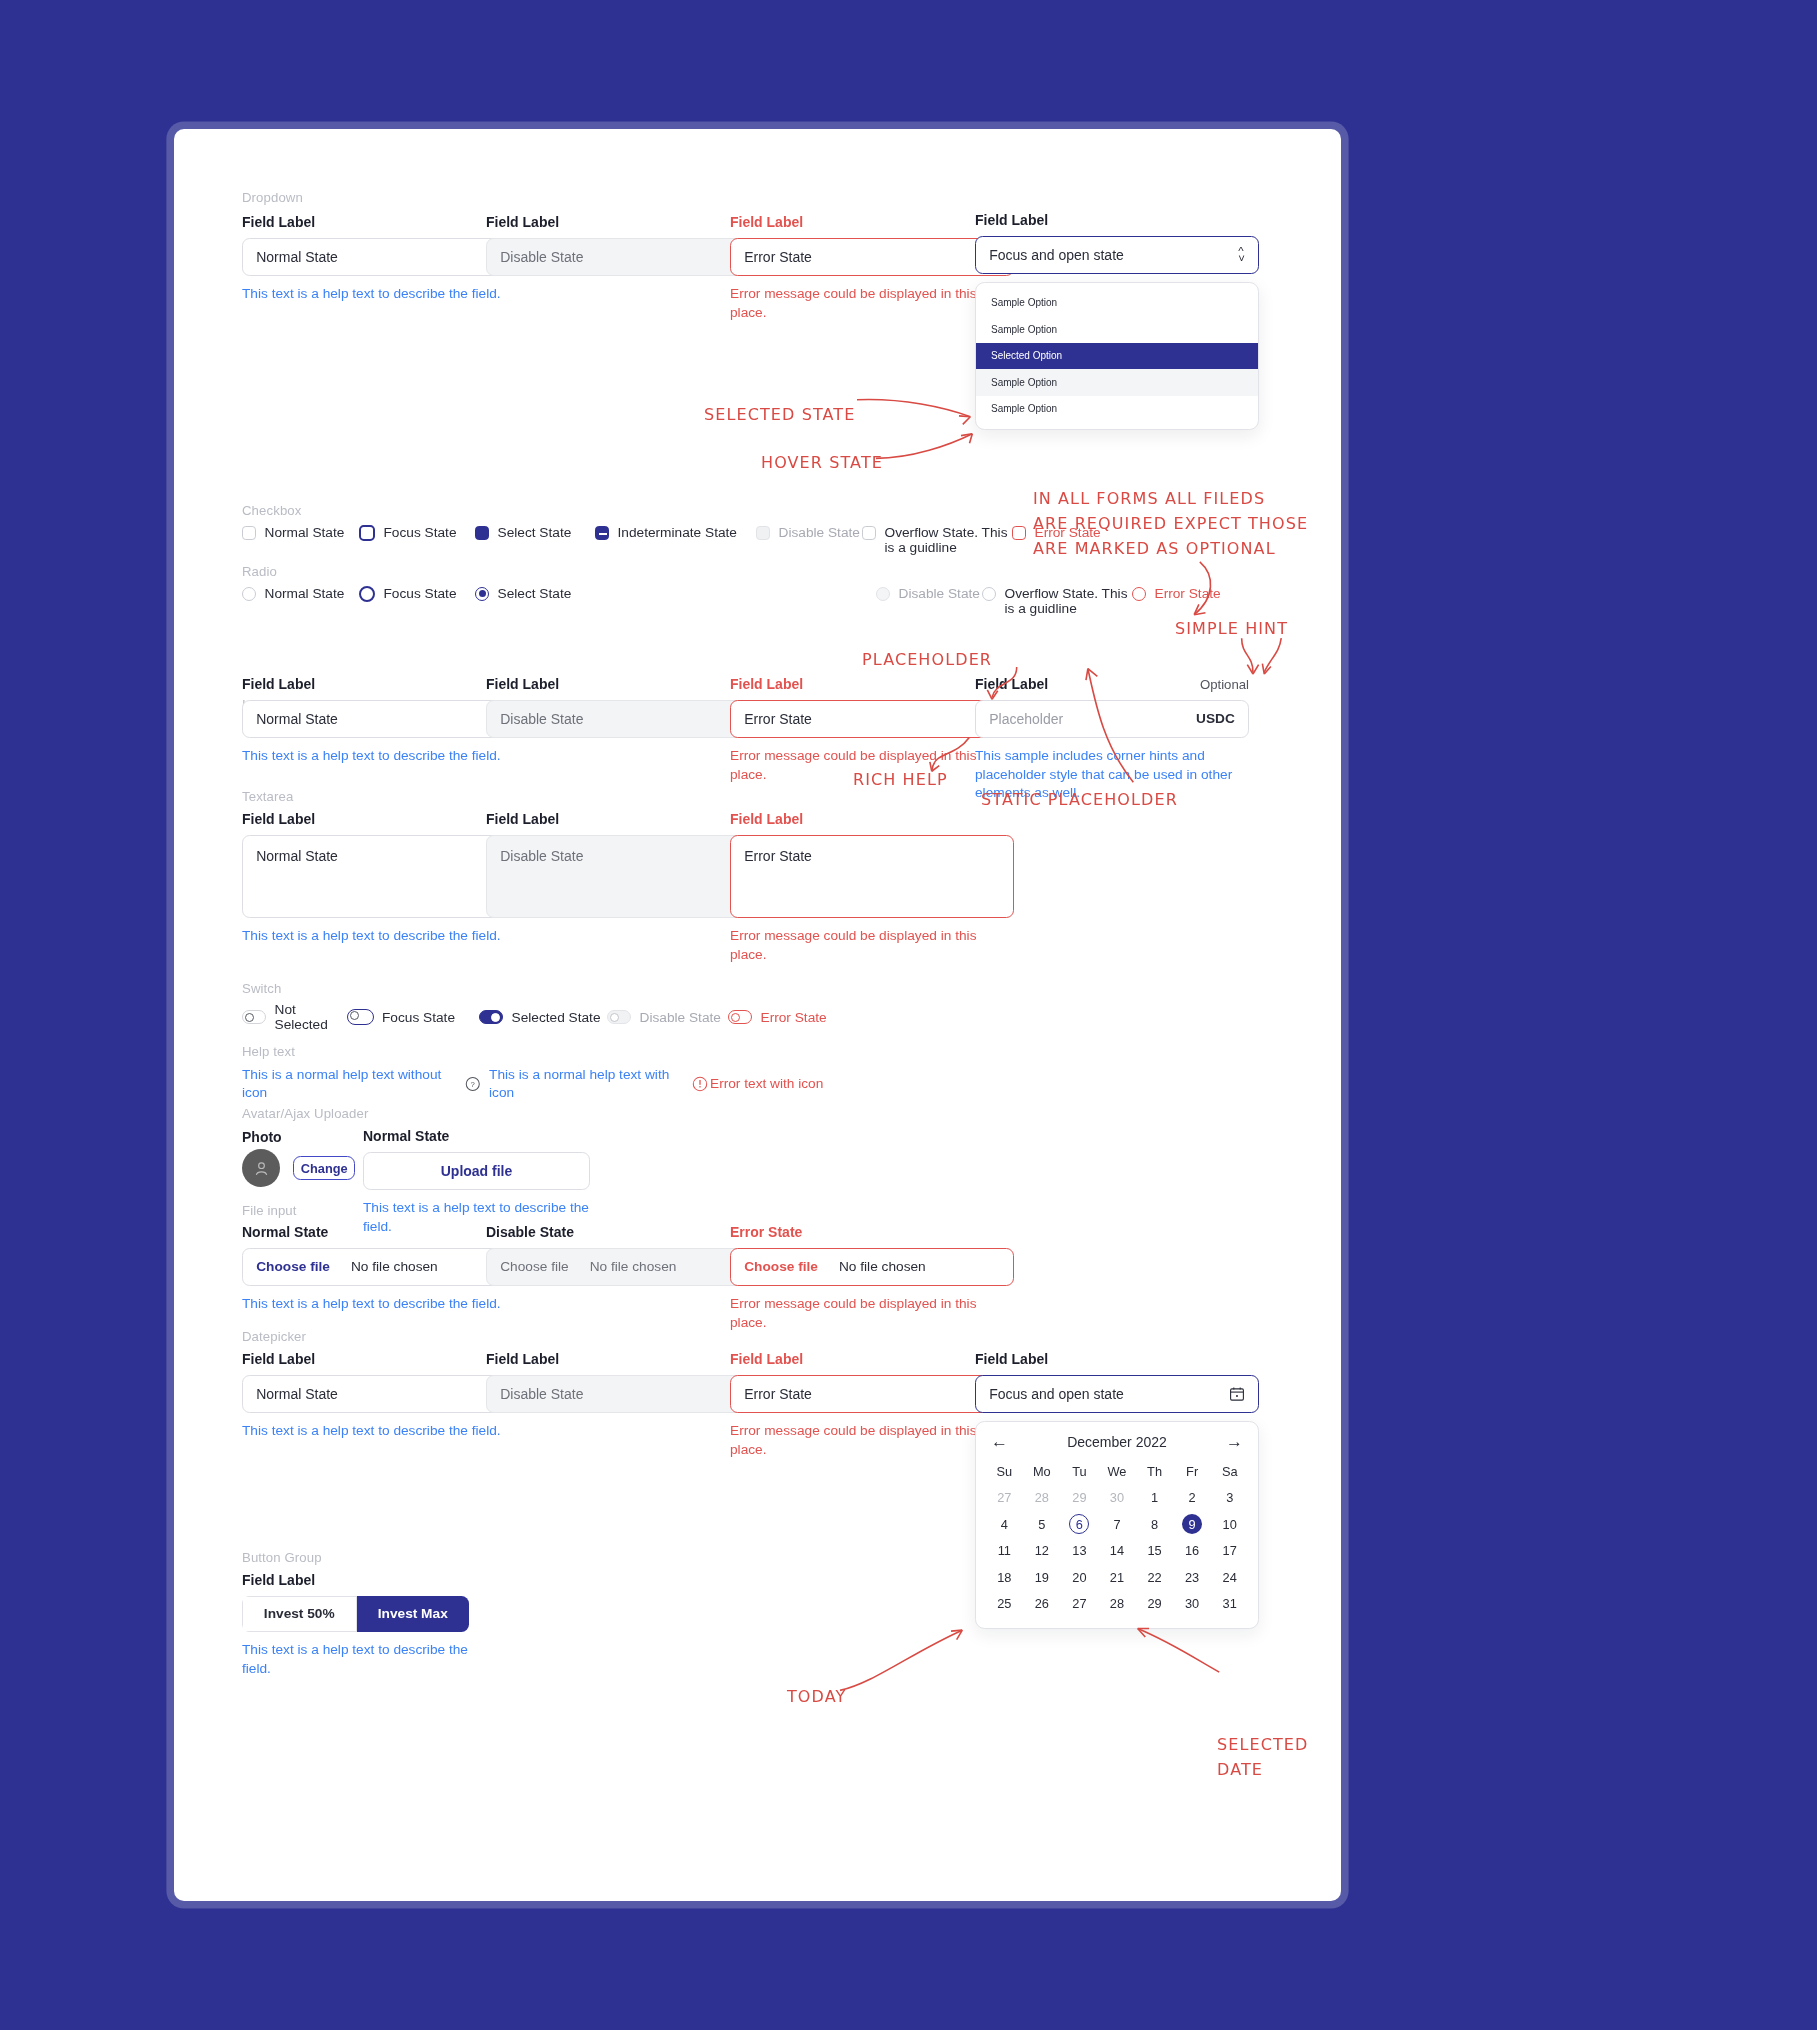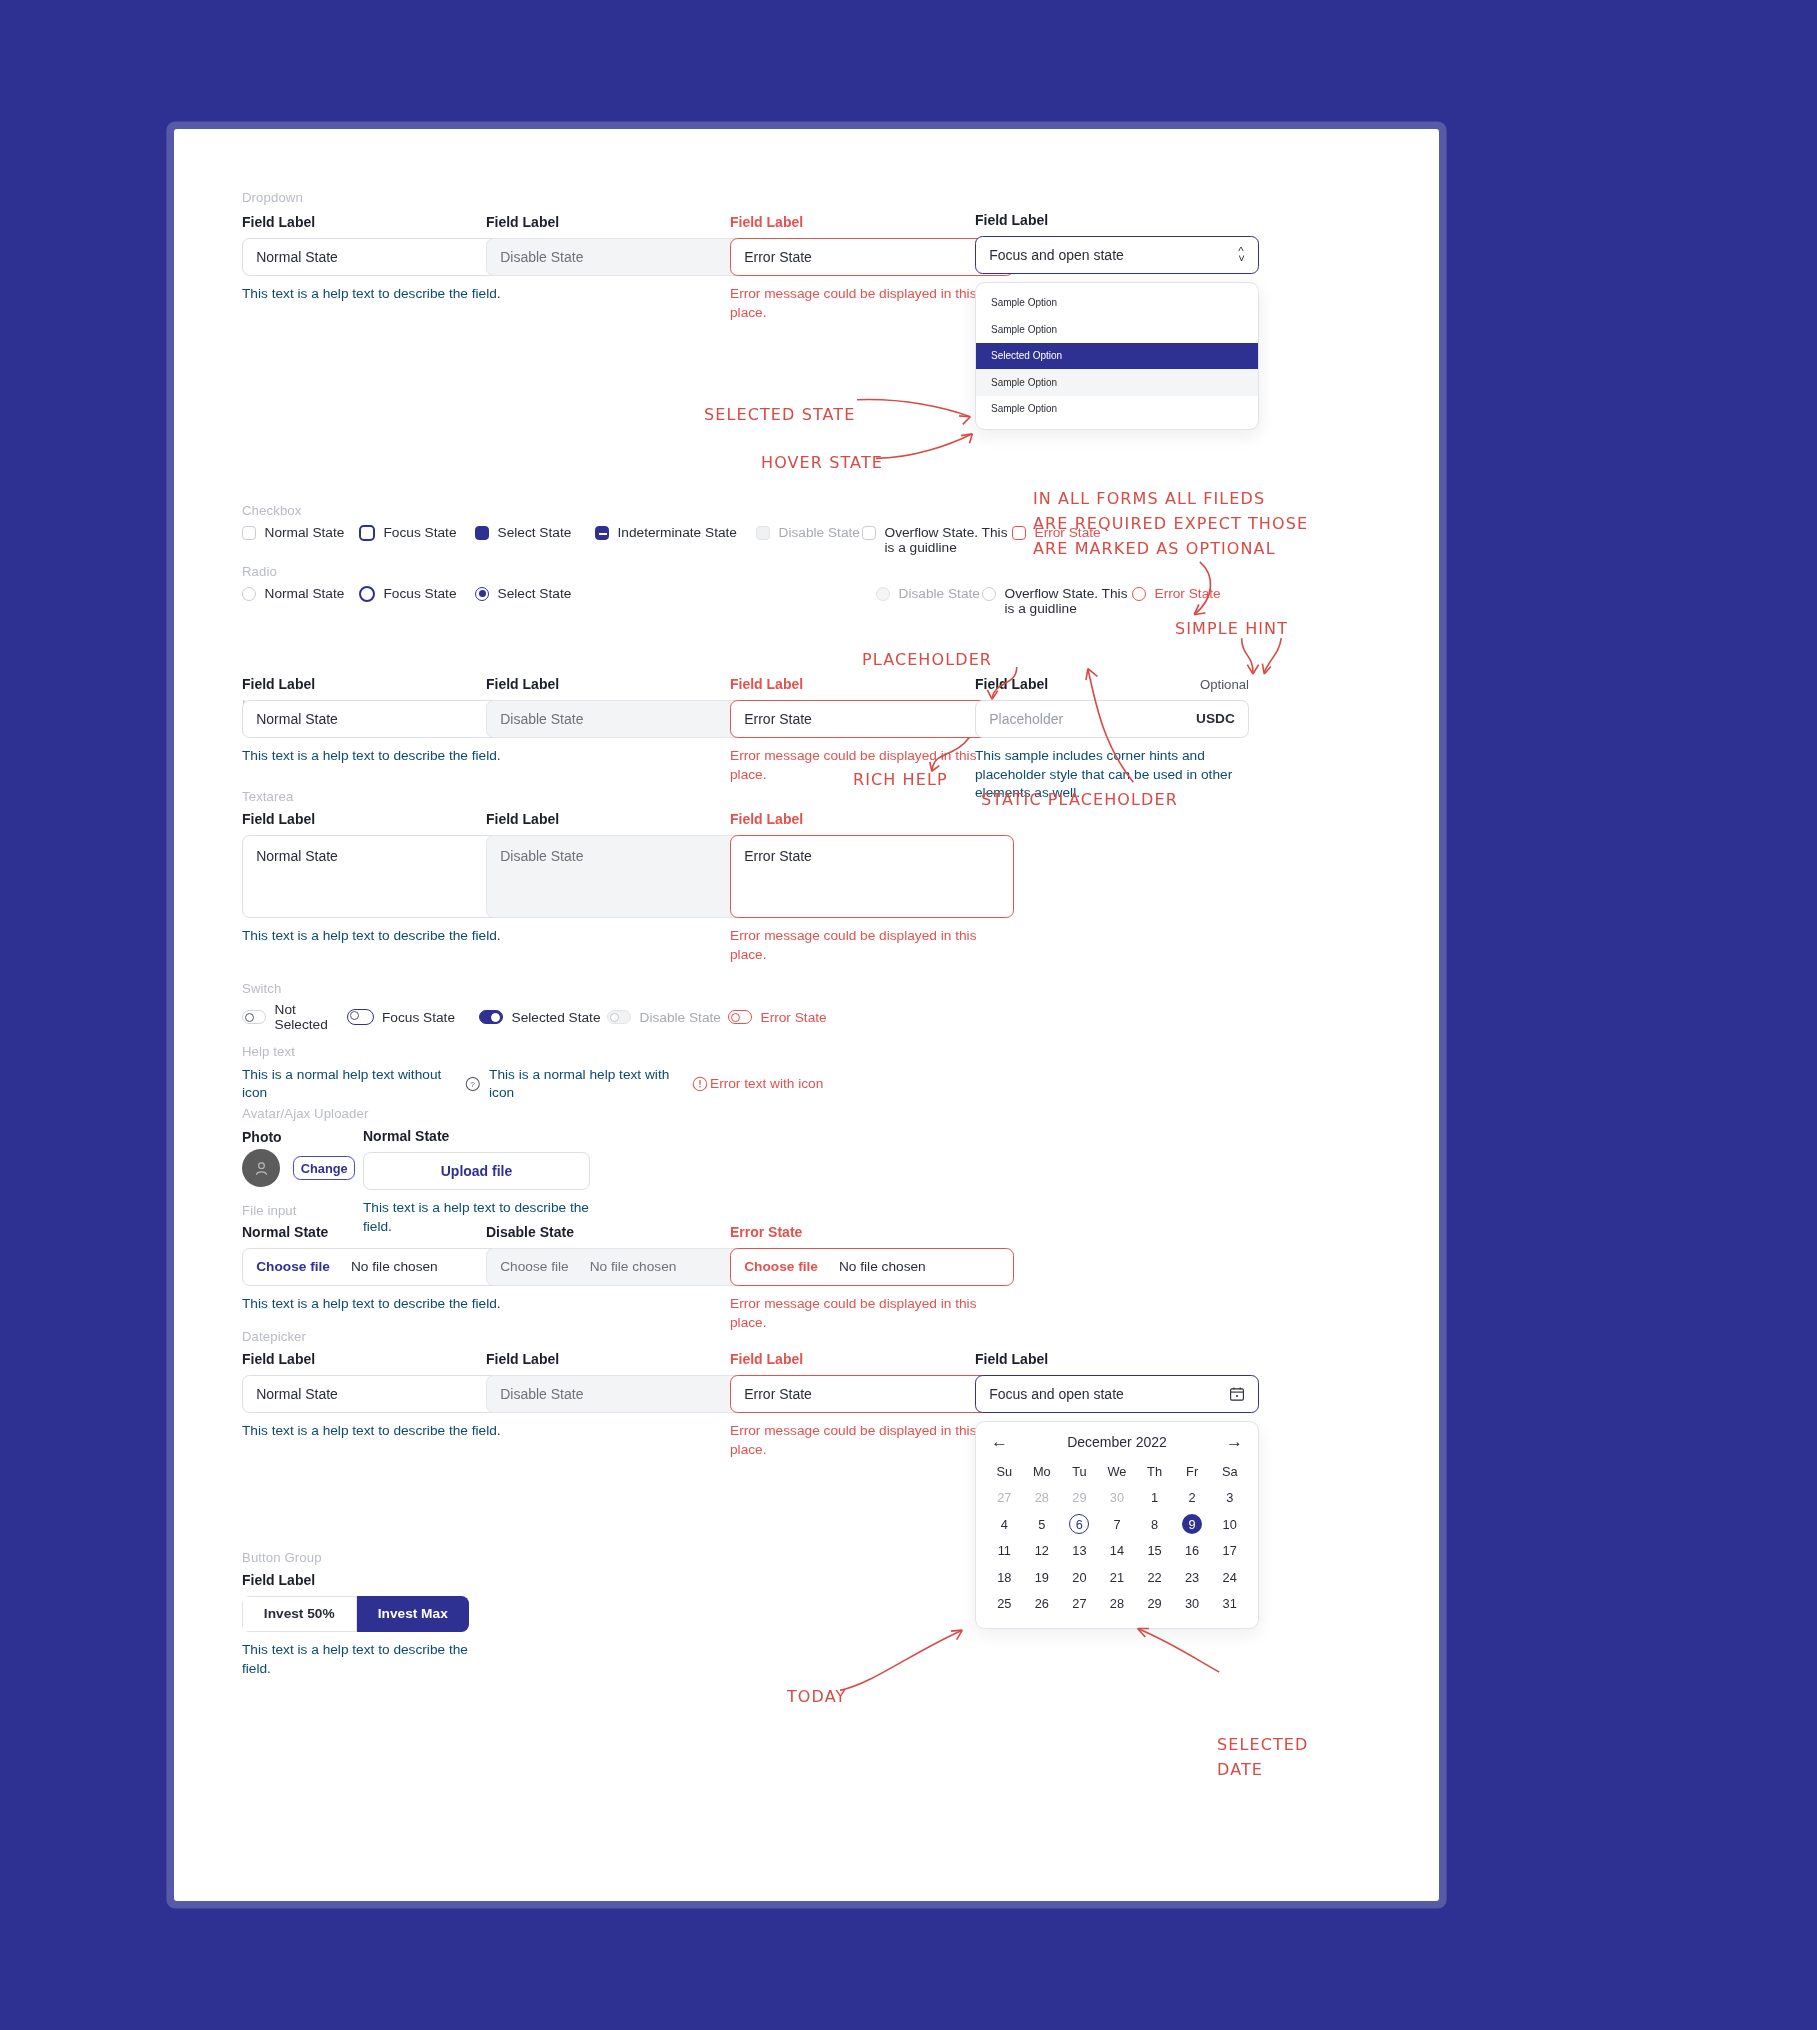--- a/index.html
+++ b/index.html
@@ -6,32 +6,32 @@
   html, body { margin:0; padding:0; }
   body {
     width:1817px; height:2031px;
     background:#2e3192;
     font-family:"Liberation Sans", sans-serif;
     overflow:hidden;
   }
   .canvas { position:relative; width:1817px; height:2031px; }
   .card {
     position:absolute; left:174px; top:129px;
-    width:1265px; height:1772px;
-    background:#ffffff; border-radius:3px;
+    width:1167px; height:1772px;
+    background:#ffffff; border-radius:10px;
     box-shadow: 0 0 0 7.6px rgba(255,255,255,0.20);
   }
   .abs { position:absolute; }
 
   .sec-title {
     font-size:13.2px; color:#b9bcc4; font-weight:400; letter-spacing:0.1px;
   }
   .fld-label { font-size:14px; color:#1c1f2b; font-weight:700; }
   .fld-label.err { color:#e2524f; }
-  .help { font-size:13.7px; color:#0c4a6e; line-height:1.35; }
+  .help { font-size:13.7px; color:#3b82f6; line-height:1.35; }
   .help.err { color:#e2524f; }
 
   .control {
     height:38px; border:0.9px solid #dcdee3; border-radius:7.6px;
     background:#fff; display:flex; align-items:center;
     padding:0 13.2px; font-size:14px; color:#2a2d38;
   }
   .control.dis { background:#f3f4f6; border-color:#e4e6ea; color:#6e7179; }
   .control.err { border-color:#e2524f; }
   .control.focus { border:1.9px solid #2e3192; }

